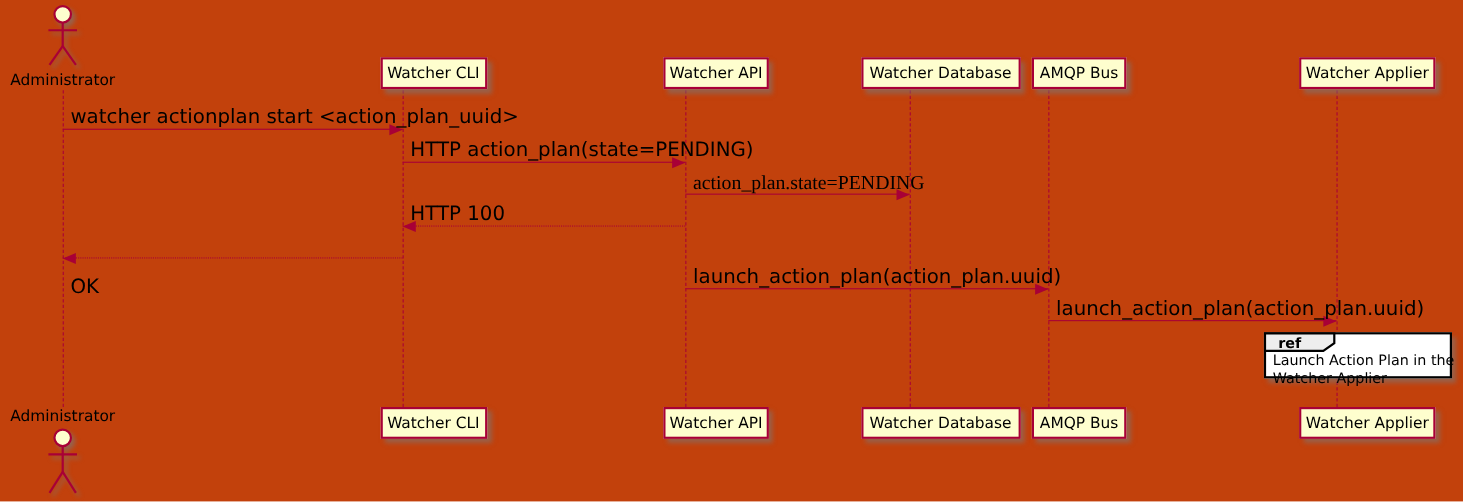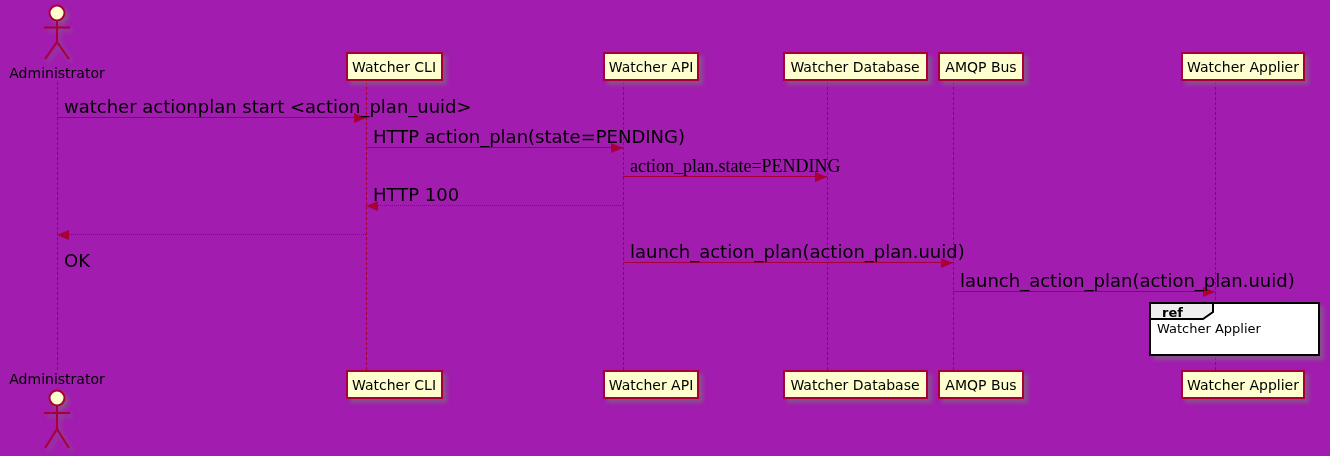--- a/index.html
+++ b/index.html
@@ -5,21 +5,21 @@
   html, body {
     margin: 0;
     padding: 0;
     background: #FFFFFF;
     font-family: "DejaVu Sans", "Liberation Sans", sans-serif;
   }
   #diagram {
     position: relative;
     width: 1330px;
     height: 456px;
-    background: #a21caf;
+    background: #c2410c;
     overflow: hidden;
   }
   .lifeline {
     position: absolute;
     width: 0;
     border-left: 1px dashed #A80036;
     z-index: 1;
   }
   .participant-box {
     position: absolute;
@@ -173,23 +173,24 @@
       <div class="msg-arrowhead left" style="left: 57px; top: 230px;"></div>
       <div class="msg-label" style="left: 64px; top: 217px; margin-top: 37px;">OK</div>
       <div class="msg-line solid" style="left: 623px; top: 262px; width: 330px;"></div>
       <div class="msg-arrowhead right" style="left: 941px; top: 258px;"></div>
       <div class="msg-label" style="left: 630px; top: 245px;">launch_action_plan(action_plan.uuid)</div>
       <div class="msg-line solid" style="left: 953px; top: 291px; width: 262px;"></div>
       <div class="msg-arrowhead right" style="left: 1203px; top: 287px;"></div>
       <div class="msg-label" style="left: 960px; top: 274px;">launch_action_plan(action_plan.uuid)</div>
     </div>
 
-  <div id="ref-fragment" style="left: 1149px; top: 302px; width: 171px; height: 54px;">
+  <div id="ref-fragment" style="left: 1149px; top: 302px; width: 171px; height: 42px;">
     <svg class="ref-tab" width="66" height="18" viewBox="0 0 66 18">
       <path d="M1,1 H64 V10 L54,17 H1 Z" fill="#EEEEEE" stroke="#000000" stroke-width="2"></path>
     </svg>
     <span class="ref-keyword">ref</span>
     <div class="ref-body">
+      <div>Launch Action Plan in the</div>
       <div>Watcher Applier</div>
     </div>
   </div>
 
 </div>
 
 </body></html>

